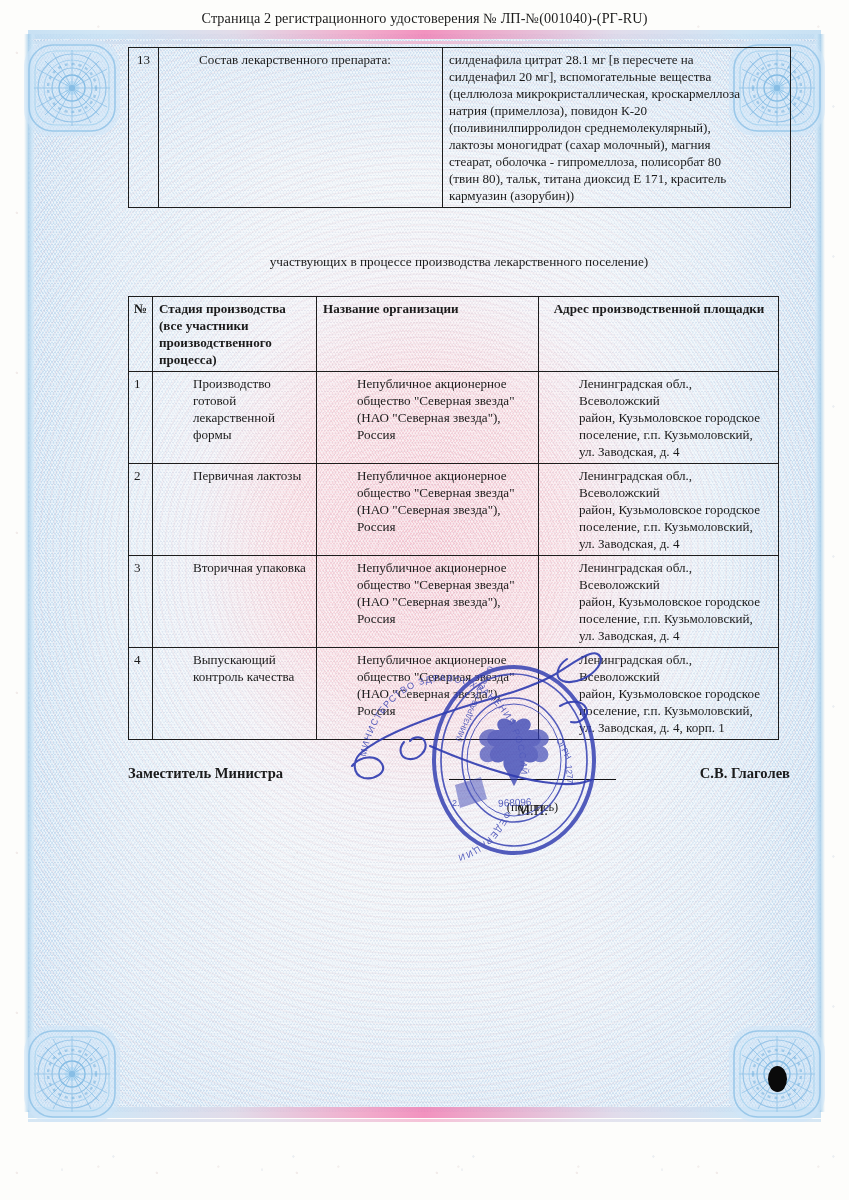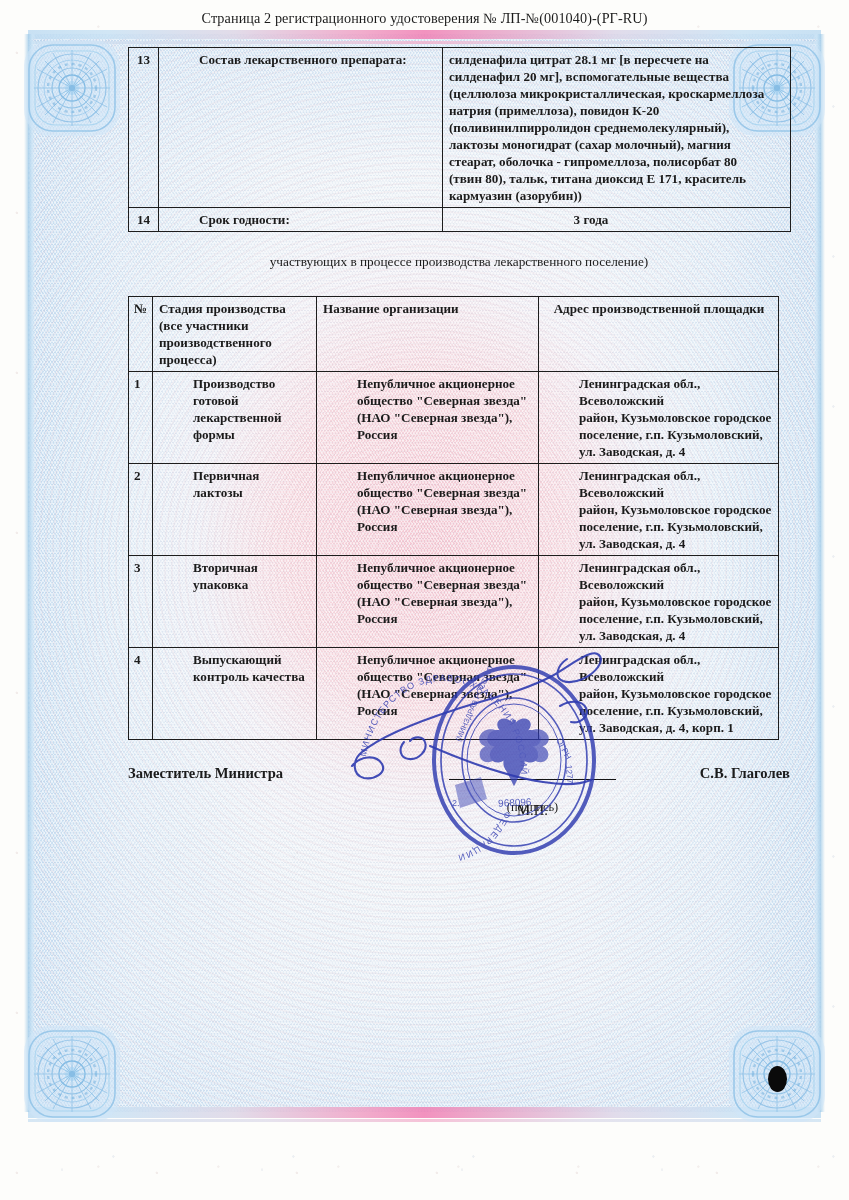--- a/index.html
+++ b/index.html
@@ -117,31 +117,31 @@
   table.doc {
     border-collapse: collapse;
     table-layout: fixed;
     font-size: 13.1px;
     line-height: 1.30;
   }
   table.doc td, table.doc th {
     border: 1px solid #1d1d1d;
     vertical-align: top;
     padding: 3px 5px 3px 6px;
-    font-weight: bold;
+    font-weight: normal;
     text-align: left;
     background: transparent;
   }
 
   
   #table-composition {
     position: absolute; left: 128px; top: 47px; width: 662px;
   }
   #table-composition .c-num   { width: 30px; text-align: left; padding-left: 8px; }
-  #table-composition .c-label { width: 284px; font-weight: bold; padding-left: 40px; }
+  #table-composition .c-label { width: 284px; font-weight: normal; padding-left: 40px; }
   #table-composition .c-value { width: 348px; }
   #table-composition .row-shelf .c-value { text-align: center; }
   #table-composition .row-shelf .c-value span { display:inline-block; margin-left:-52px; }
 
   
   #producer-intro {
     position: absolute; top: 253px; left: 128px; width: 662px;
     text-align: center;
     font-size: 13.3px;
     line-height: 1.38;
@@ -262,27 +262,20 @@
           <span class="cellline">силденафил 20 мг], вспомогательные вещества</span>
           <span class="cellline">(целлюлоза микрокристаллическая, кроскармеллоза</span>
           <span class="cellline">натрия (примеллоза), повидон К-20</span>
           <span class="cellline">(поливинилпирролидон среднемолекулярный),</span>
           <span class="cellline">лактозы моногидрат (сахар молочный), магния</span>
           <span class="cellline">стеарат, оболочка - гипромеллоза, полисорбат 80</span>
           <span class="cellline">(твин 80), тальк, титана диоксид Е 171, краситель</span>
           <span class="cellline">кармуазин (азорубин))</span>
         </td>
       </tr>
-      <tr class="row-shelf">
-        <td class="c-num">14</td>
-        <td class="c-label">Срок годности:</td>
-        <td class="c-value">
-          <span>3 года</span>
-        </td>
-      </tr>
     </tbody>
   </table>
 
   <div id="producer-intro">
     <span class="l2">участвующих в процессе производства лекарственного поселение)</span>
   </div>
 
   <table class="doc" id="table-producers">
     <thead>
       <tr>

